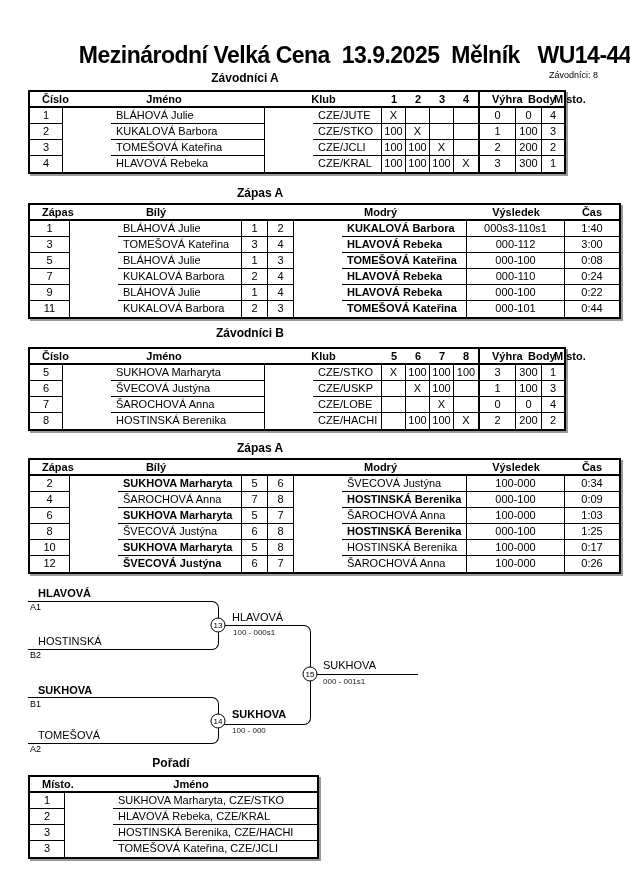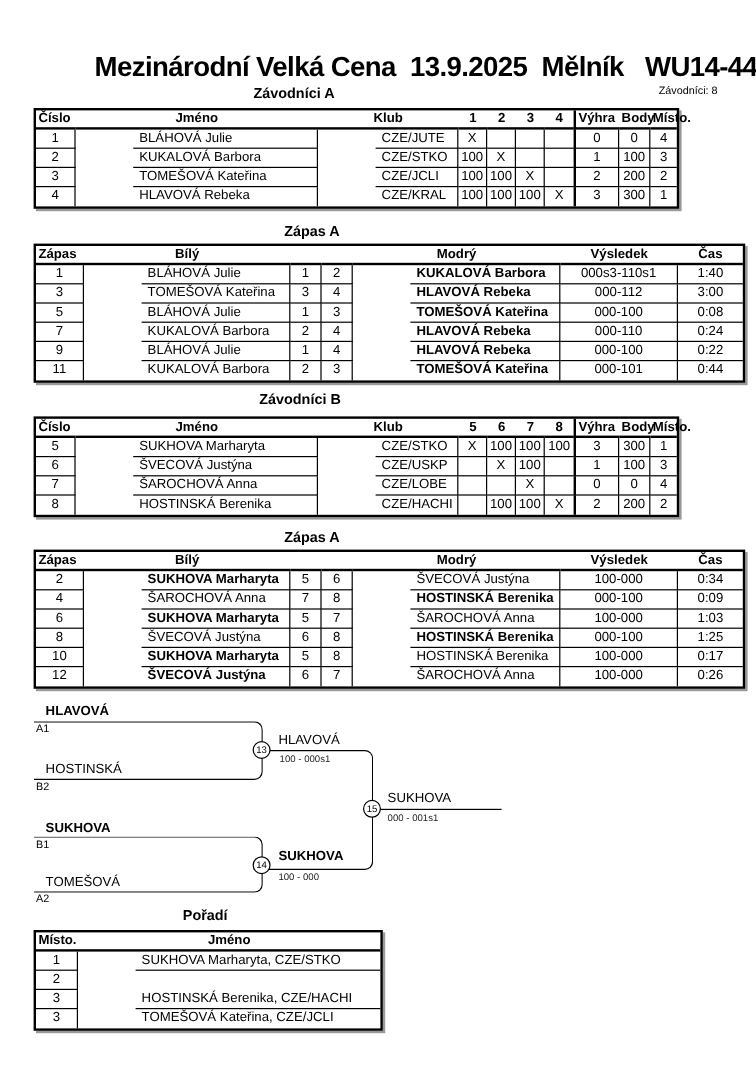--- a/index.html
+++ b/index.html
@@ -15,21 +15,21 @@
   .gM{grid-template-columns:40px 172px 26px 26px 173px 98px 54px;}
   .gR{grid-template-columns:35px 252px;}
   .c{font-size:11px;line-height:15px;height:16px;box-sizing:border-box;white-space:nowrap;
      text-align:center;overflow:visible;}
   .thead .c{font-weight:bold;border-bottom:2px solid #000;}
   .trow .c{border-right:1px solid #000;border-bottom:1px solid #000;}
   .trow .c.nbr{border-right:none;}
   [data-repeat] .trow:last-child .c{border-bottom:none;}
   .thickL{border-left:2px solid #000 !important;}
   .tl{text-align:left;padding-left:5px;margin-left:48px;}
-  .hl{text-align:left;padding-left:2px;}
+  .hl{text-align:left;padding-left:12px;}
   .bold{font-weight:bold;}
   
   .bk-box{position:absolute;border-top:1px solid #000;border-right:1px solid #000;
           border-bottom:1px solid #000;border-radius:0 7px 7px 0;}
   .bk-line{position:absolute;border-top:1px solid #000;}
   .bk-circle{position:absolute;width:13px;height:13px;border:1px solid #000;border-radius:50%;
              background:#fff;font-size:8px;line-height:13px;text-align:center;
              transform:translate(-50%,-50%);z-index:5;}
   .bk-name{position:absolute;font-size:11px;white-space:nowrap;}
   .bk-seed{position:absolute;font-size:9px;white-space:nowrap;}
@@ -373,20 +373,21 @@
     </div>
     <div data-repeat="sections.ranking.rows">
 
         <div class="row gR trow">
           <div class="c">1</div>
           <div class="c tl nbr">SUKHOVA Marharyta, CZE/STKO</div>
         </div>
 
         <div class="row gR trow">
           <div class="c">2</div>
+          <div class="c tl nbr">HLAVOVÁ Rebeka, CZE/KRAL</div>
         </div>
 
         <div class="row gR trow">
           <div class="c">3</div>
           <div class="c tl nbr">HOSTINSKÁ Berenika, CZE/HACHI</div>
         </div>
 
         <div class="row gR trow">
           <div class="c">3</div>
           <div class="c tl nbr">TOMEŠOVÁ Kateřina, CZE/JCLI</div>

